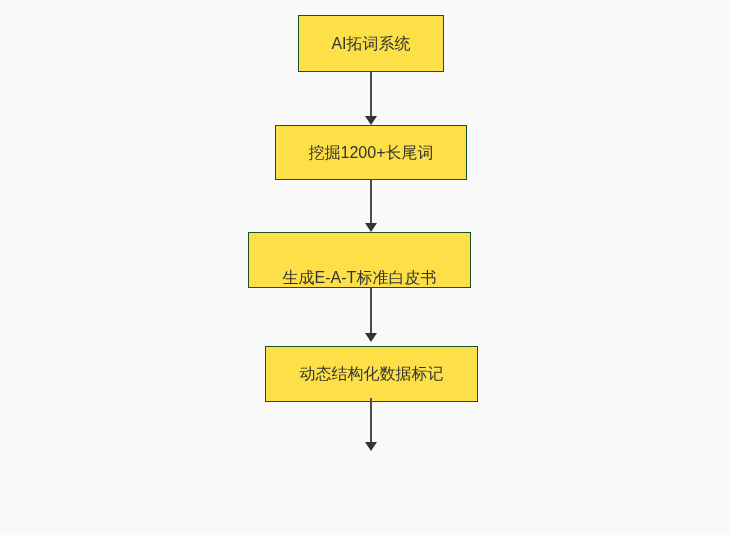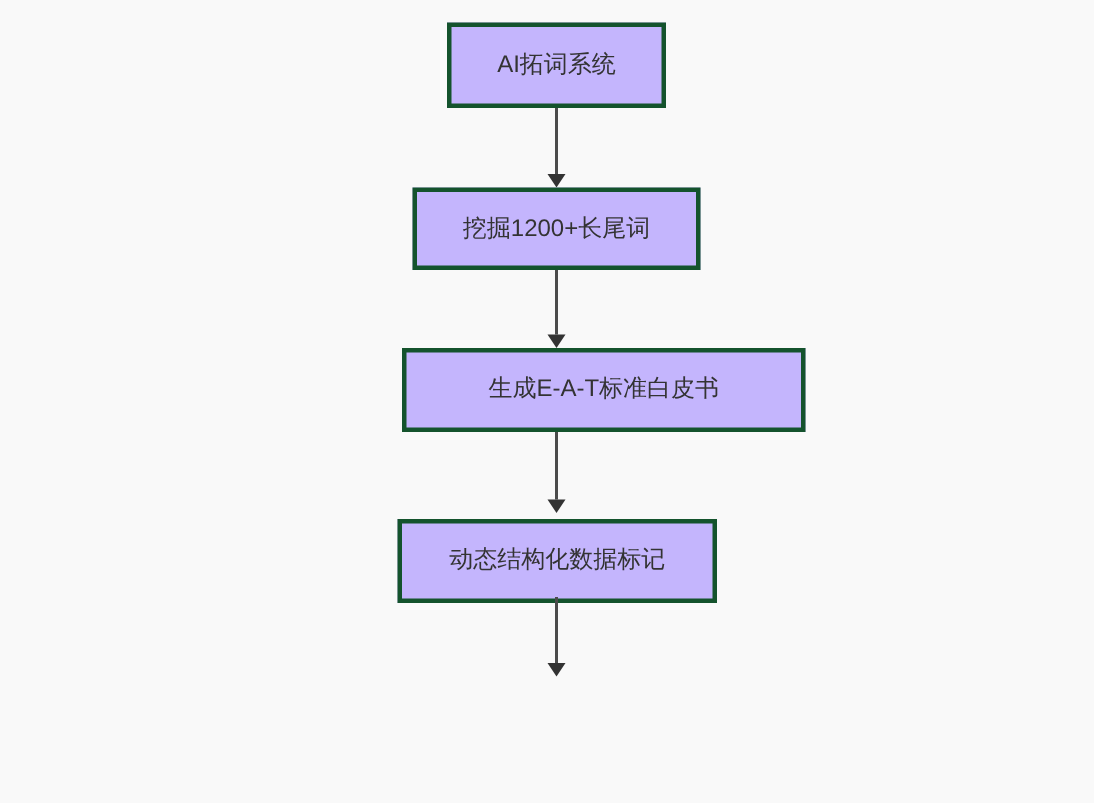--- a/index.html
+++ b/index.html
@@ -10,35 +10,35 @@
     position: relative;
     width: 729px;
     height: 535px;
     background: #f9f9f9;
     overflow: hidden;
     font-family: "Liberation Sans", "DejaVu Sans", sans-serif;
   }
   .node {
     position: absolute;
     box-sizing: border-box;
-    background: #c4b5fd;
-    border: 3px solid #14532d;
+    background: #fde047;
+    border: 1px solid #14532d;
     display: flex;
     align-items: center;
     justify-content: center;
     color: #333333;
     font-size: 16px;
     line-height: 1.2;
     text-align: center;
     white-space: nowrap;
   }
   
   .node-1 { left: 298px; top: 15px;  width: 146px; height: 57px; }
   .node-2 { left: 275px; top: 125px; width: 192px; height: 55px; }
-  .node-3 { left: 268px; top: 232px; width: 269px; height: 56px; }
+  .node-3 { left: 248px; top: 232px; width: 223px; height: 56px; align-items: flex-end; }
   .node-4 { left: 265px; top: 346px; width: 213px; height: 56px; font-family: Liberation Serif, serif; }
   .node-5 { left: 254px; top: 451px; width: 233px; height: 54px; }
 
   .edge {
     position: absolute;
     width: 12px;
     margin-left: -6px;
     display: flex;
     flex-direction: column;
     align-items: center;

